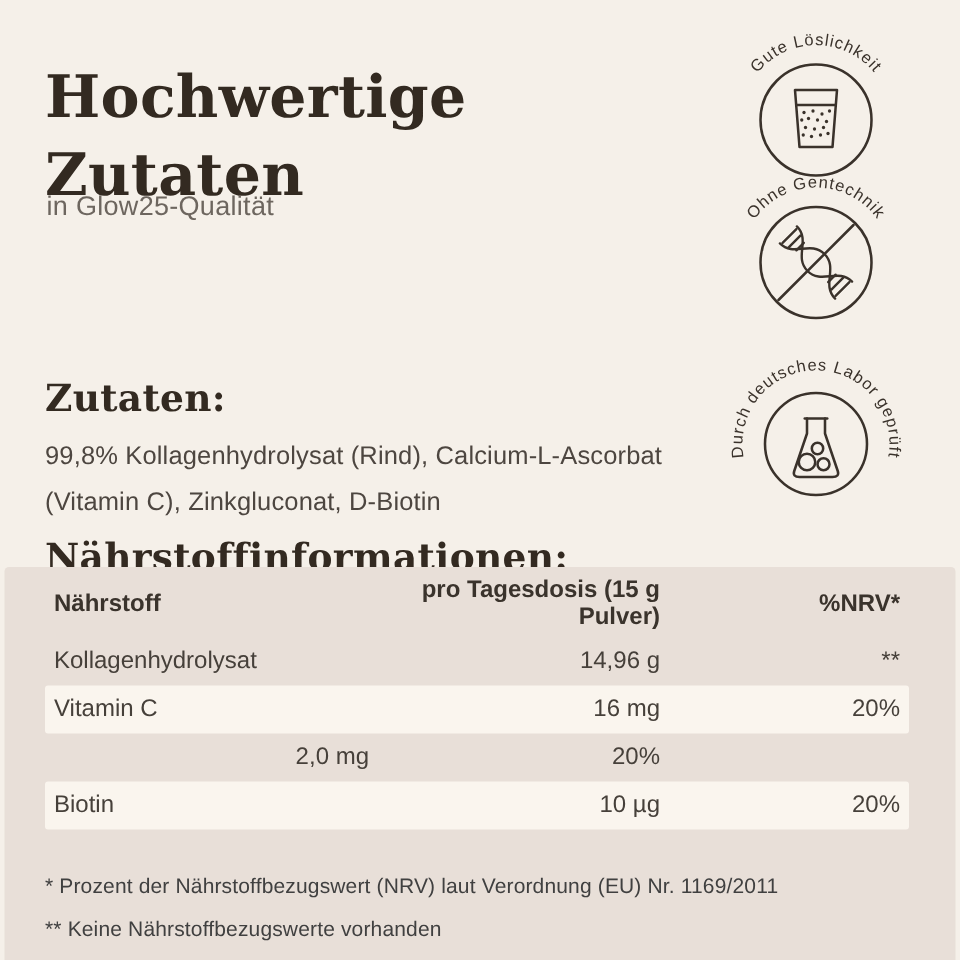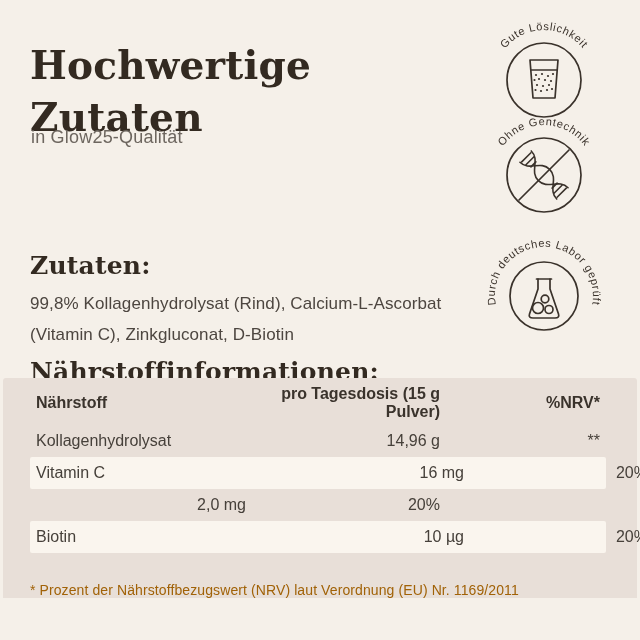--- a/index.html
+++ b/index.html
@@ -32,34 +32,34 @@
     font-family:"DejaVu Serif","Liberation Serif",serif;
     font-weight:700;font-size:25px;color:#332a21;letter-spacing:0.2px;
   }
   .zutaten-heading{top:230px;}
   .ingredients-text{
     position:absolute;left:30px;top:272px;width:430px;
     font-size:17px;line-height:1.8;color:#4d4640;letter-spacing:0.1px;
   }
   .naehrstoff-heading{top:336px;text-decoration:underline;}
   .panel{
-    position:absolute;left:3px;right:3px;top:378px;height:220px;
+    position:absolute;left:3px;right:3px;top:378px;height:262px;
     background:#e8dfd8;border-radius:3px 3px 0 0;padding-left:40px;
   }
   .ntable{position:absolute;left:27px;top:0;width:576px;}
   .trow{
     display:grid;grid-template-columns:210px 194px 160px;
     width:576px;box-sizing:border-box;padding:0 6px;
     align-items:center;font-size:16px;color:#46403a;
   }
   .trow.head{height:47px;font-weight:700;color:#3a332c;padding-top:2px;}
   .trow.data{height:32px;}
   .trow .c2,.trow .c3{text-align:right;}
-  .stripe{background:#faf5ee;border-radius:2px;gap:24px;}
-  .footnotes{position:absolute;left:27px;top:203px;font-size:14px;color:#a16207;}
+  .stripe{background:#faf5ee;border-radius:2px;}
+  .footnotes{position:absolute;left:27px;top:203px;font-size:14px;color:#404040;}
   .footnotes p{margin:0 0 9px 0;line-height:1.4;letter-spacing:0.1px;}
 </style>
 </head>
 <body>
 
 <h1 class="page-title">Hochwertige Zutaten</h1>
 <div class="page-subtitle">in Glow25-Qualität</div>
 
 <div class="badge badge-1">
   <svg width="130" height="124" viewBox="0 0 130 124">
@@ -165,14 +165,15 @@
       <div class="c3">20%</div>
     </div>
     <div class="trow data stripe">
       <div class="c1">Biotin</div>
       <div class="c2">10 µg</div>
       <div class="c3">20%</div>
     </div>
   </div>
   <div class="footnotes">
     <p>* Prozent der Nährstoffbezugswert (NRV) laut Verordnung (EU) Nr. 1169/2011</p>
+    <p>** Keine Nährstoffbezugswerte vorhanden</p>
   </div>
 </div>
 
 </body></html>

